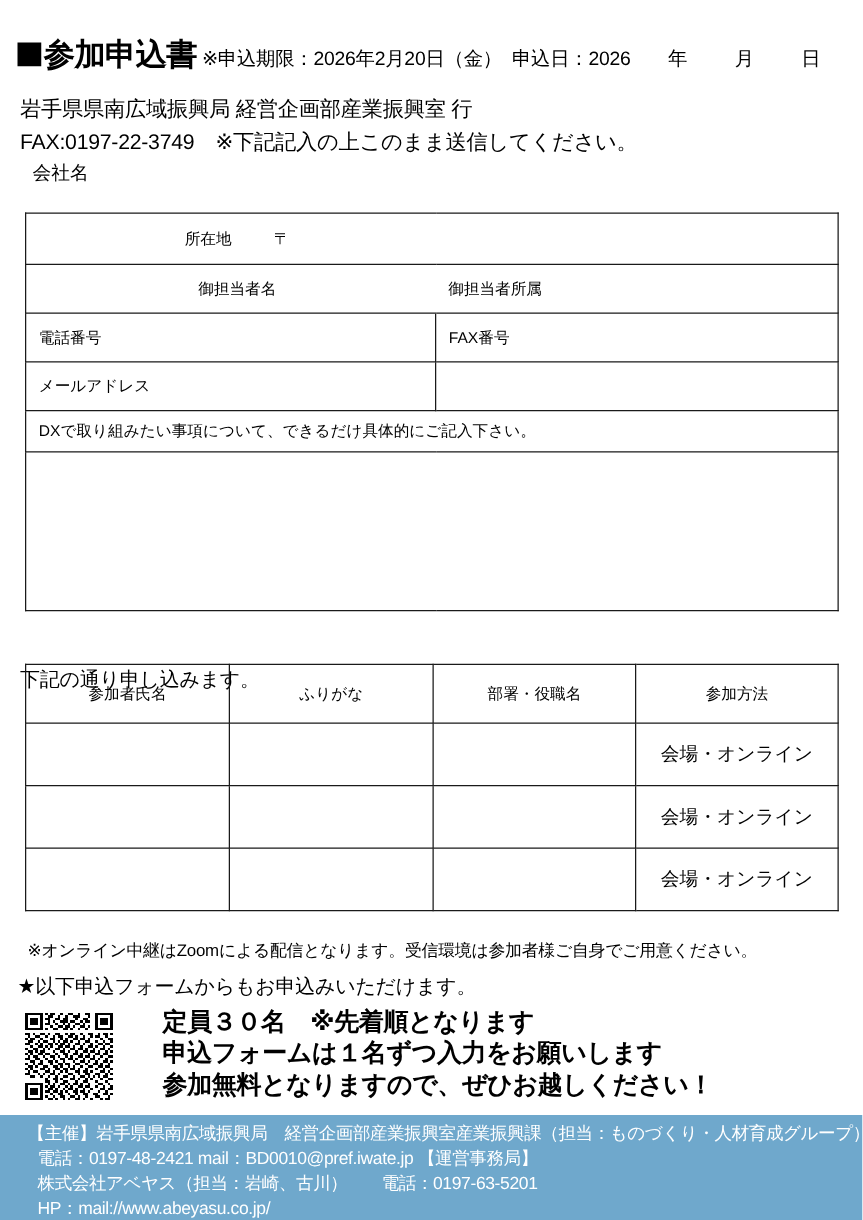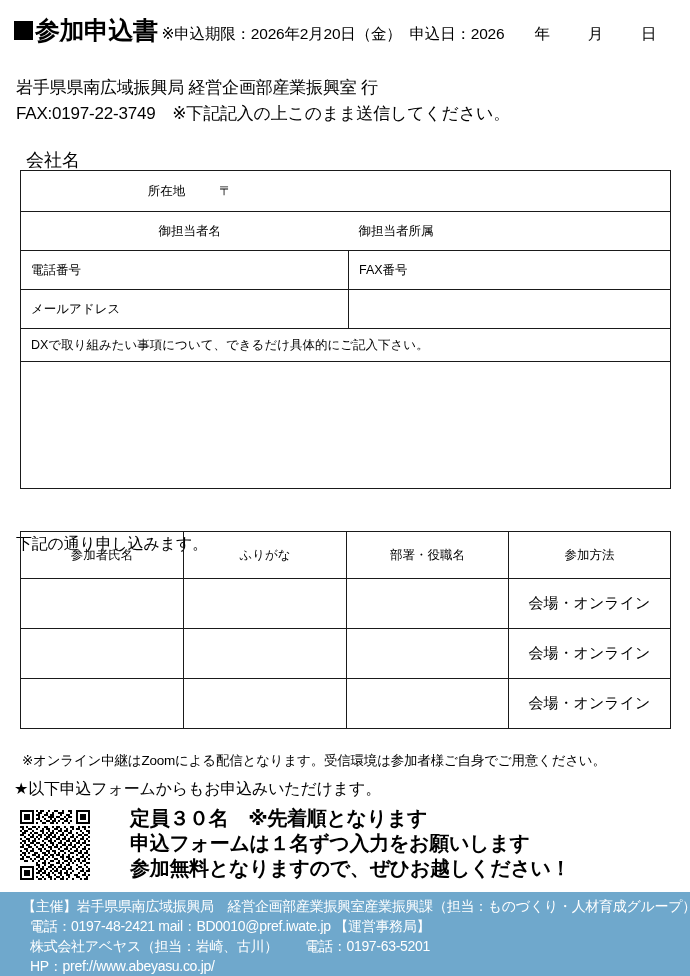--- a/index.html
+++ b/index.html
@@ -18,21 +18,21 @@
 
   .page {
     position: absolute;
     inset: 0;
   }
 
   
   .title-row {
     position: absolute;
     left: 14px;
-    top: 14px;
+    top: 27px;
     right: 8px;
     display: flex;
     align-items: baseline;
     white-space: nowrap;
   }
   .sq {
     display: inline-block;
     width: 19px;
     height: 19px;
     background: #000;
@@ -66,22 +66,22 @@
     letter-spacing: -0.2px;
     white-space: nowrap;
   }
   .addr.l1 { top: 76px; }
   .addr.l2 { top: 102px; }
 
   
   .company-label {
     position: absolute;
     left: 26px;
-    top: 148px;
-    font-size: 18px;
+    top: 129px;
+    font-size: 15px;
   }
 
   
   .info-table {
     position: absolute;
     left: 20px;
     top: 170px;
     width: 650px;
     border-collapse: collapse;
     table-layout: fixed;
@@ -640,16 +640,16 @@
   <div class="qr-text">
     <div>定員３０名　※先着順となります</div>
     <div>申込フォームは１名ずつ入力をお願いします</div>
     <div>参加無料となりますので、ぜひお越しください！</div>
   </div>
 
   <div class="footer">
     <div>【主催】岩手県県南広域振興局　経営企画部産業振興室産業振興課（担当：ものづくり・人材育成グループ）</div>
     <div class="indent">電話：0197-48-2421 mail：BD0010@pref.iwate.jp 【運営事務局】</div>
     <div class="indent">株式会社アベヤス（担当：岩崎、古川）　　電話：0197-63-5201</div>
-    <div class="indent">HP：pref://www.abeyasu.co.jp/</div>
+    <div class="indent">HP：mail://www.abeyasu.co.jp/</div>
   </div>
 
 </div>
 
 </body></html>

